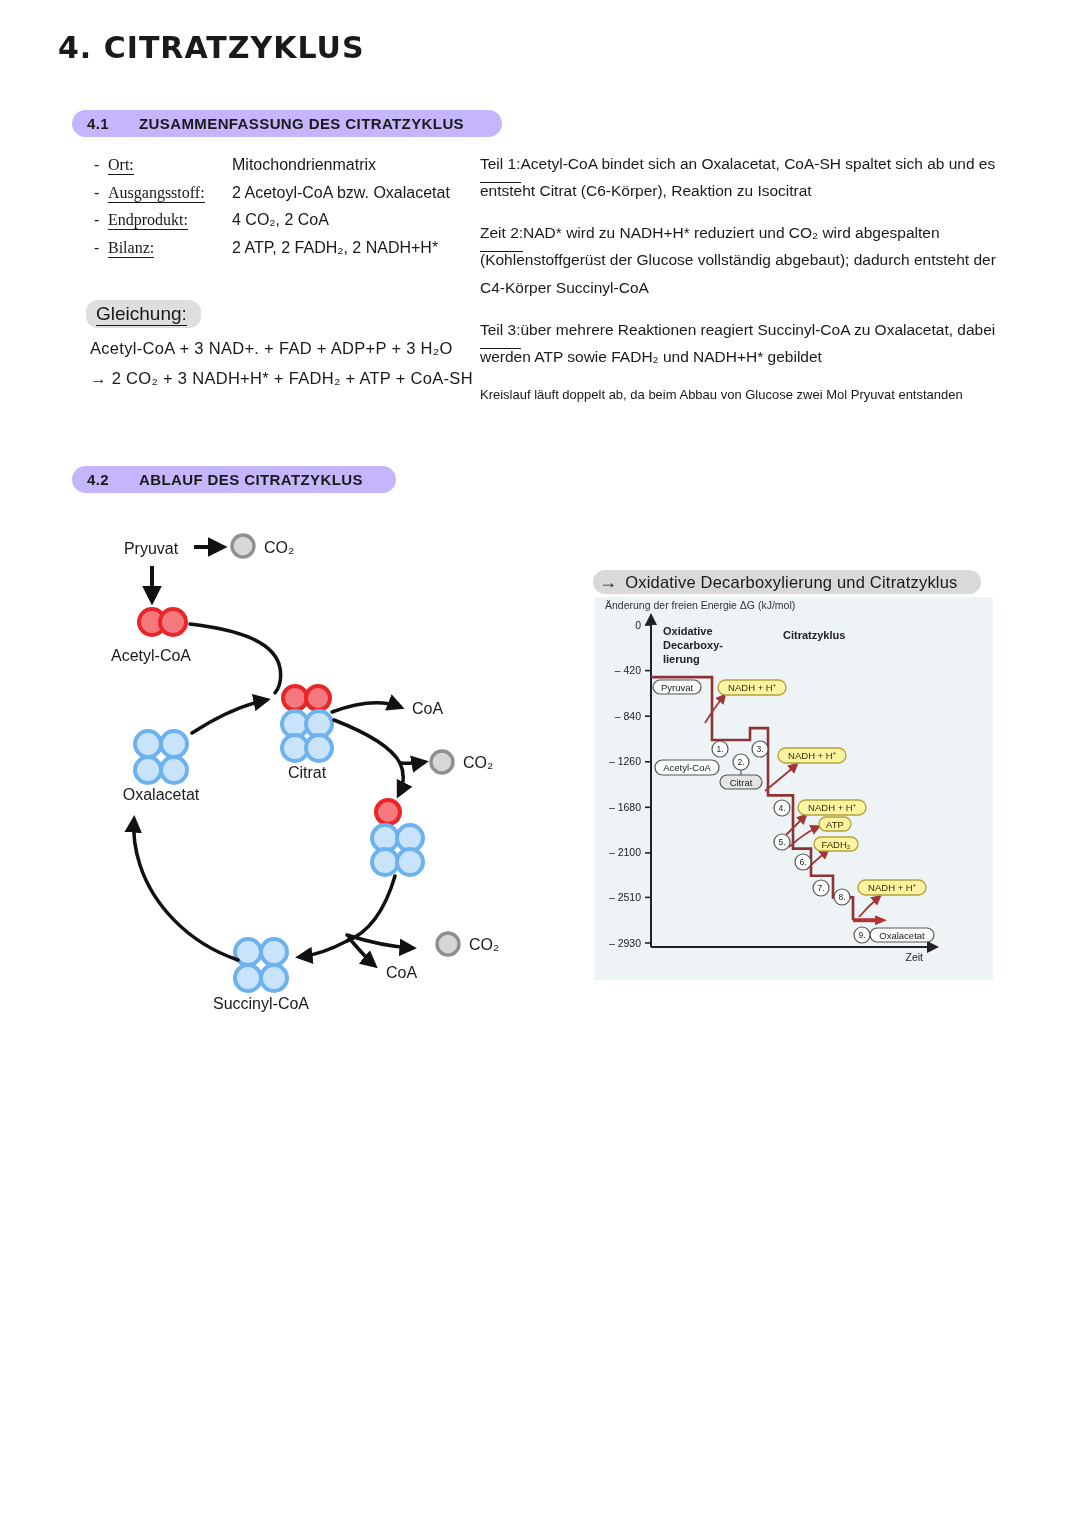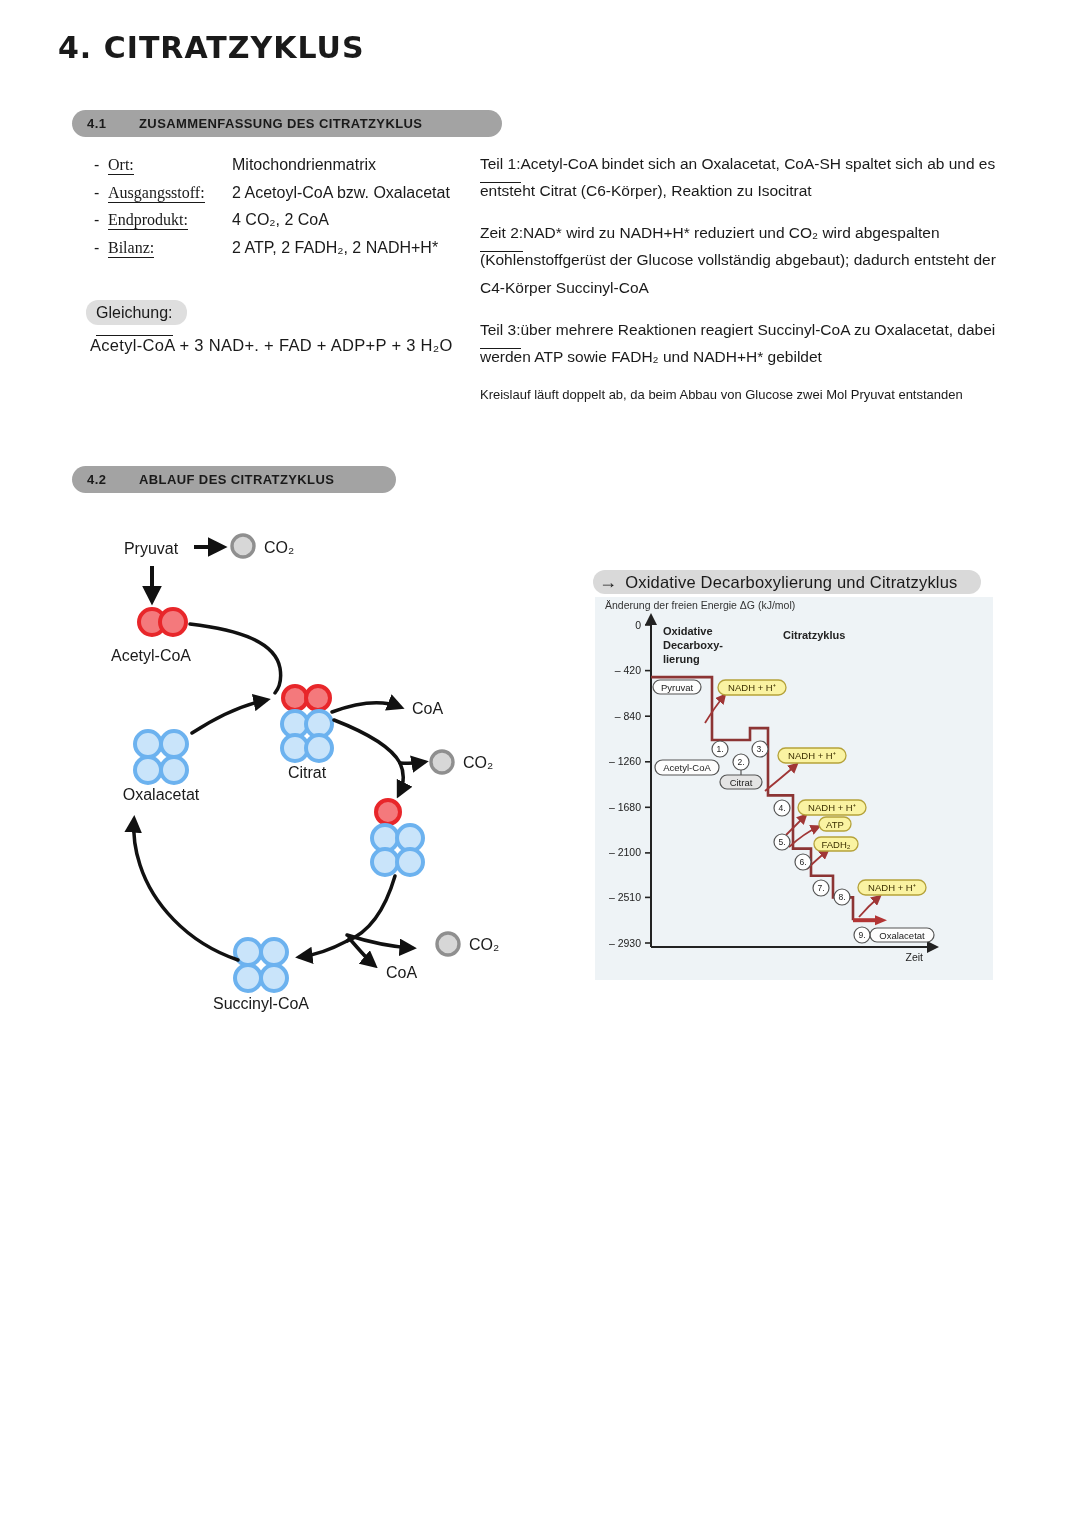--- a/index.html
+++ b/index.html
@@ -1,36 +1,36 @@
 <!DOCTYPE html>
 <html><head>
 <meta charset="utf-8">
 <style>
   html,body{margin:0;padding:0;background:#ffffff;}
   body{width:1080px;height:1527px;position:relative;font-family:"Liberation Sans",sans-serif;color:#1a1a1a;}
   .abs{position:absolute;}
 
   
   .page-title{left:58px;top:30px;font-family:"DejaVu Sans",sans-serif;font-weight:bold;font-size:30px;letter-spacing:1px;}
-  .sec-pill{height:27px;background:#a3a3a3;border-radius:14px;display:flex;align-items:center;font-weight:bold;font-size:13px;letter-spacing:.4px;}
+  .sec-pill{height:27px;background:#c4b5fd;border-radius:14px;display:flex;align-items:center;font-weight:bold;font-size:15px;letter-spacing:.4px;}
   .sec-pill .num{margin-left:15px;width:52px;}
   .sec-pill .ttl{}
 
   
   .facts{left:94px;top:151px;font-size:16px;}
   .facts .row{display:flex;line-height:27.5px;}
   .facts .bullet{width:14px;}
   .facts .lbl-wrap{width:124px;}
   .facts .lbl{border-bottom:1.6px solid #1a1a1a;padding-bottom:1px;font-family:Liberation Serif, serif;}
   .facts .val{}
 
   
   .equation{left:86px;top:300px;font-size:16.5px;}
   .eq-head{display:inline-block;background:#dedede;border-radius:12px;padding:3px 14px 3px 10px;}
-  .eq-head span{border-bottom:1.8px solid #1a1a1a;padding-bottom:14px;font-size:16px;}
+  .eq-head span{border-bottom:1.8px solid #1a1a1a;padding-bottom:1px;font-size:19px;}
   .equation p{margin:11px 0 0 4px;letter-spacing:.3px;}
 
   
   .parts{left:480px;top:150px;width:534px;font-size:15.5px;line-height:1.75;}
   .parts p{margin:0 0 15px 0;}
   .part-label{border-bottom:1.6px solid #1a1a1a;padding-bottom:10px;}
   .small-note{font-size:13px;line-height:1.5;margin-top:-2px;}
 
   
   .cycle-svg{left:70px;top:520px;}
@@ -74,20 +74,21 @@
   <div class="row">
     <span class="bullet">-</span>
     <span class="lbl-wrap"><span class="lbl">Bilanz:</span></span>
     <span class="val">2 ATP, 2 FADH₂, 2 NADH+H*</span>
   </div>
 </div>
 
 <div class="abs equation">
   <div class="eq-head"><span>Gleichung:</span></div>
   <p>Acetyl-CoA + 3 NAD+. + FAD + ADP+P + 3 H₂O</p>
+  <p>→ 2 CO₂ + 3 NADH+H* + FADH₂ + ATP + CoA-SH</p>
 </div>
 
 <div class="abs parts">
   <p><span class="part-label">Teil 1:</span><span>Acetyl-CoA bindet sich an Oxalacetat, CoA-SH spaltet sich ab und es entsteht Citrat (C6-Körper), Reaktion zu Isocitrat</span></p>
   <p><span class="part-label">Zeit 2:</span><span>NAD* wird zu NADH+H* reduziert und CO₂ wird abgespalten (Kohlenstoffgerüst der Glucose vollständig abgebaut); dadurch entsteht der C4-Körper Succinyl-CoA</span></p>
   <p><span class="part-label">Teil 3:</span><span>über mehrere Reaktionen reagiert Succinyl-CoA zu Oxalacetat, dabei werden ATP sowie FADH₂ und NADH+H* gebildet</span></p>
   <p class="small-note">Kreislauf läuft doppelt ab, da beim Abbau von Glucose zwei Mol Pryuvat entstanden</p>
 </div>
 
 <div class="abs sec-pill" style="left:72px;top:466px;width:324px;">

